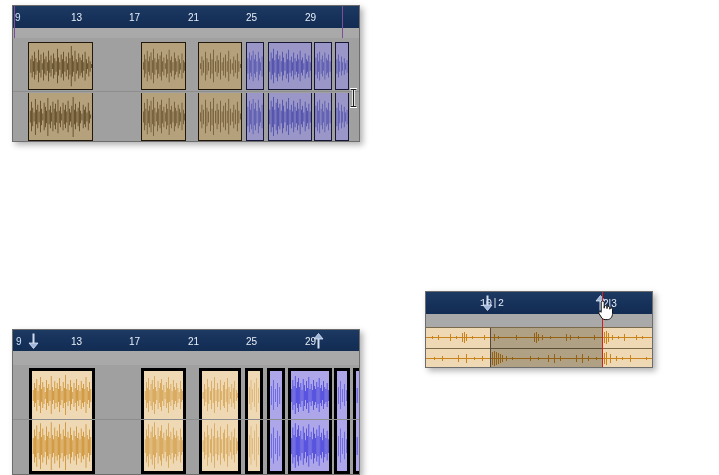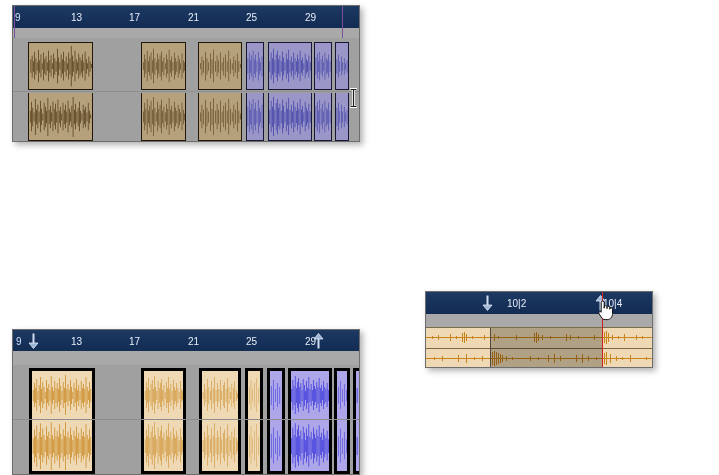--- a/index.html
+++ b/index.html
@@ -1031,22 +1031,22 @@
             </svg>
           </div>
       </div>
     </div>
   </div>
 </div>
 
 <div class="panel" id="panel-detail" style="left:425px;top:291px;width:228px;height:77px;">
 
   <div class="ruler" style="height:22px;">
-    <span class="tick" style="left:81px;">10|2</span>
-    <span class="tick" style="left:177px;">10|4</span>
+    <span class="tick" style="left:54px;font-family:Liberation Mono, monospace;">10|2</span>
+    <span class="tick" style="left:177px;">2|3</span>
 
     <span class="mk" style="left:55px;">
       <svg width="13" height="17" viewBox="0 0 13 17">
         <path d="M6.5 1 V12" stroke="#cfddf0" stroke-width="2" fill="none"></path>
         <path d="M6.5 16 L2 10.5 L11 10.5 Z" fill="#9fb6d8" stroke="#dfe9f6" stroke-width="0.8"></path>
       </svg>
     </span>
     <span class="mk" style="left:168px;">
       <svg width="13" height="17" viewBox="0 0 13 17">
         <path d="M6.5 16 V5" stroke="#cfddf0" stroke-width="2" fill="none"></path>

